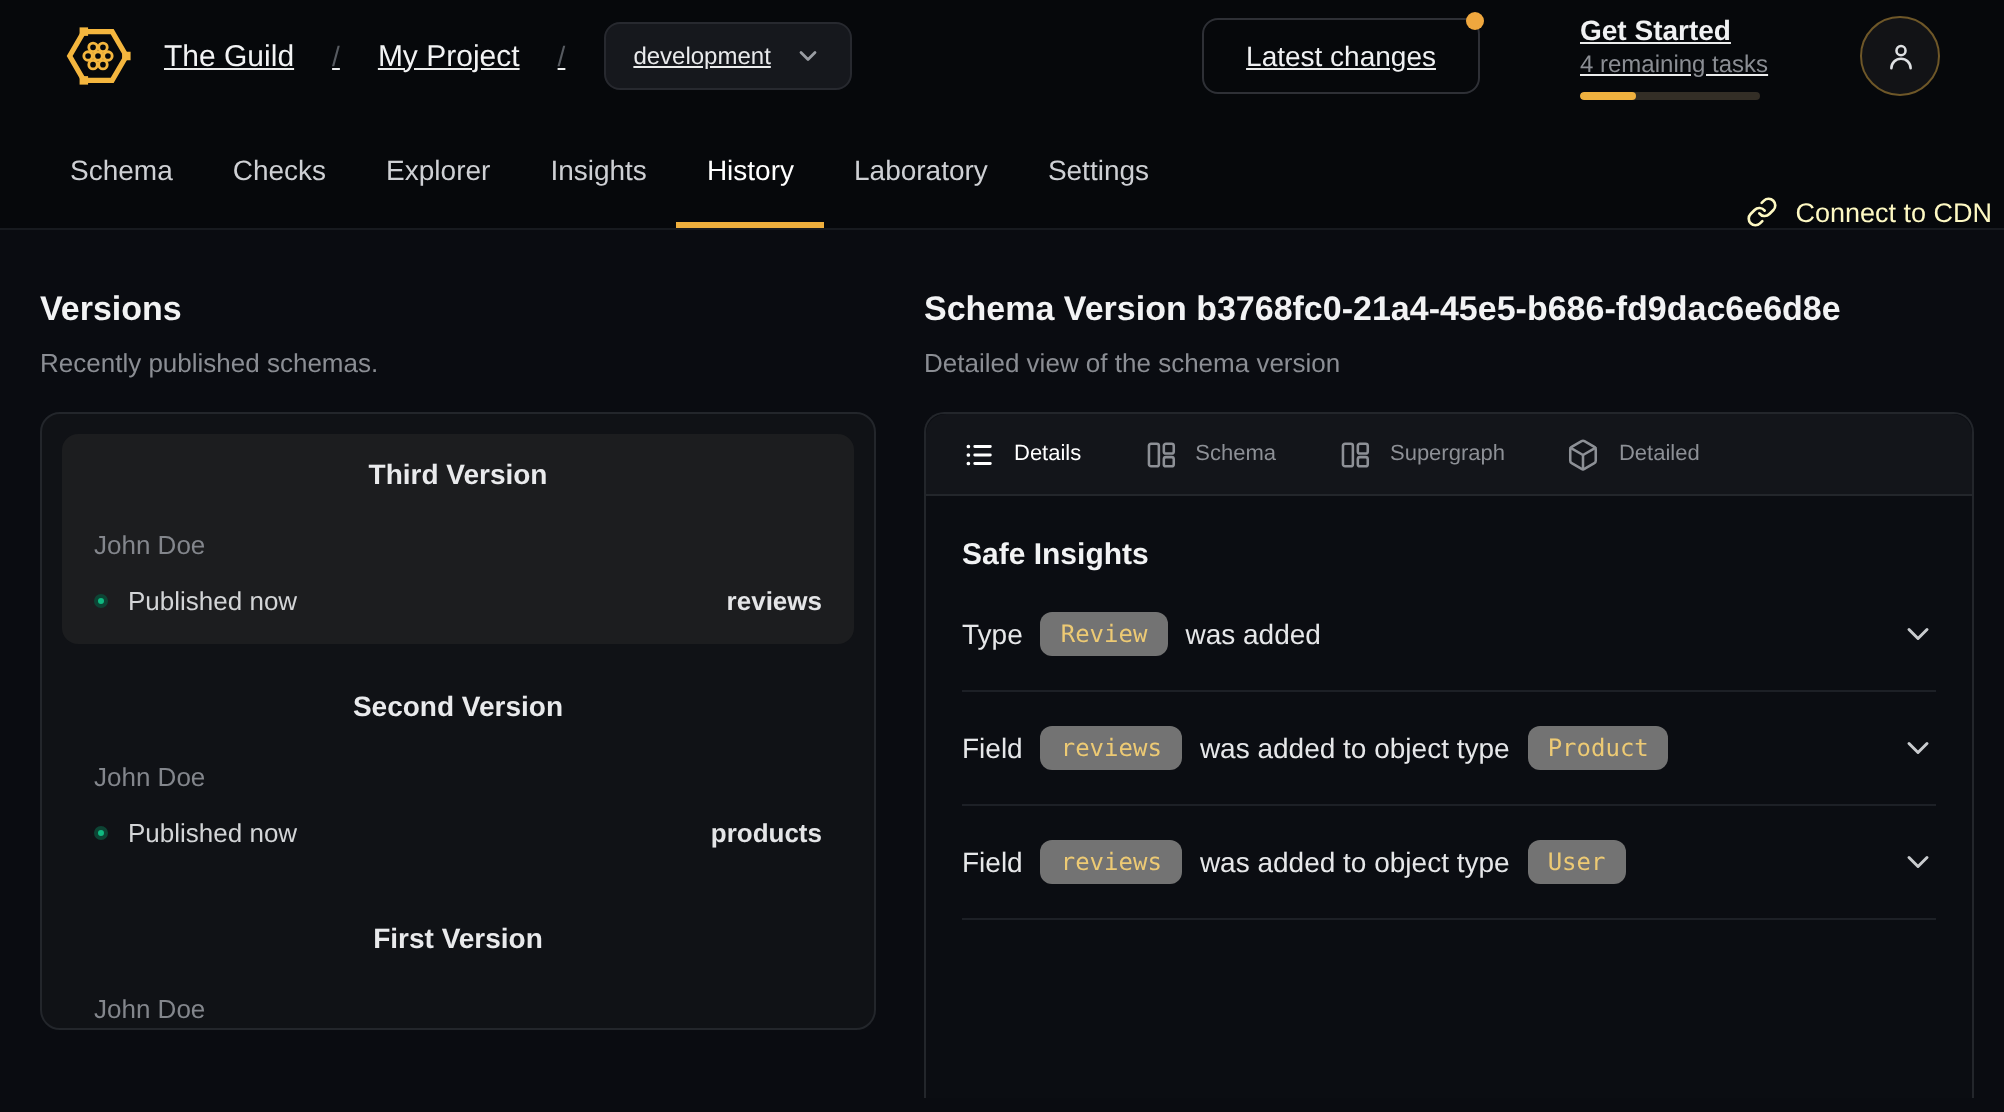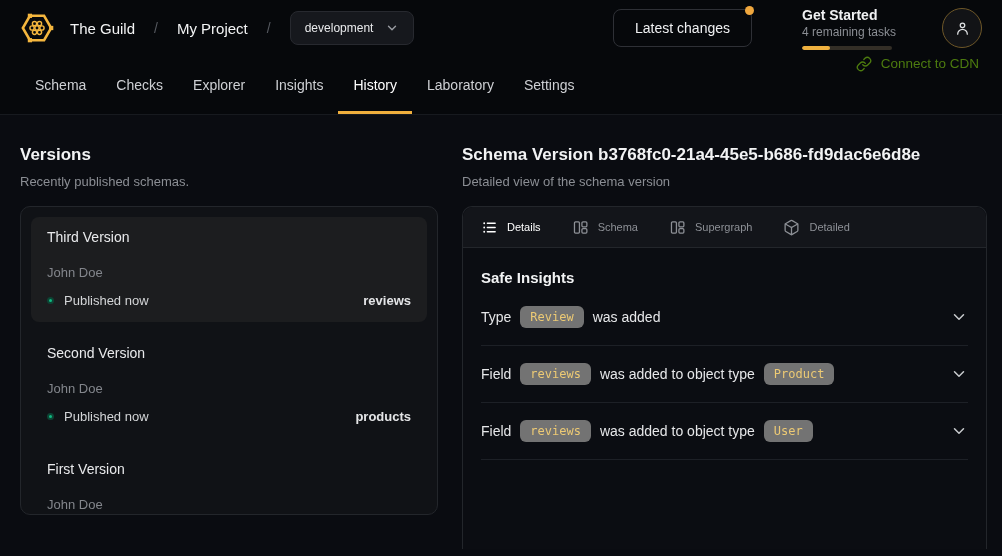--- a/index.html
+++ b/index.html
@@ -8,21 +8,21 @@
     background:#0a0c11;
     font-family:"Liberation Sans", sans-serif;
     color:#eceded;
     -webkit-font-smoothing:antialiased;
   }
   svg { display:block; }
 
   
   .header {
     height:56px; background:#06080b;
-    display:flex; align-items:center; padding:0 20px;
+    display:flex; align-items:center; padding:0 32px;text-decoration:underline;
   }
   .logo { width:34px; height:34px; flex:none; }
   .crumb-name { font-size:15px; font-weight:500; color:#f2f3f4; margin-left:16px; }
   .crumb-name.project { margin-left:0; }
   .crumb-sep { color:#565a60; font-size:14px; margin:0 19px; }
   .env-btn {
     display:flex; align-items:center; gap:12px;
     background:#16181d; border:1px solid #27292f; border-radius:8px;
     padding:9px 14px; font-size:12px; color:#e9eaec; cursor:pointer;
   }
@@ -56,40 +56,40 @@
   .tab {
     position:relative; display:flex; align-items:center;
     padding:0 15px; font-size:14px; color:#ced0d4; cursor:pointer;
   }
   .tab.active { color:#ffffff; }
   .tab.active::after {
     content:""; position:absolute; left:0; right:0; bottom:0;
     height:3px; background:#efaf3d;
   }
   .cdn-link {
-    margin-left:auto; margin-right:23px;
-    display:flex; align-items:flex-start; gap:9px;
-    color:#4d7c0f; font-size:13.5px; cursor:pointer;
+    margin-left:auto; margin-right:6px;
+    display:flex; align-items:flex-end; gap:9px;
+    color:#fef9c3; font-size:13.5px; cursor:pointer;
   }
 
   
   .main { display:flex; gap:24px; padding:30px 15px 0 20px; height:441px; }
   .col-left { width:418px; flex:none; }
   .col-right { flex:1; min-width:0; }
   .panel-title { font-size:17px; font-weight:700; color:#f2f3f4; }
   .panel-sub { font-size:13px; color:#8b8e94; margin-top:9px; }
 
   .versions-card {
     margin-top:17px; height:309px;
     border:1px solid #23262b; border-radius:10px;
     background:#101216; padding:10px; overflow:hidden;
   }
   .version-item { border-radius:8px; padding:12px 16px 14px; margin-bottom:11px; cursor:pointer; }
   .version-item.selected { background:#1c1d1f; }
-  .v-name { font-size:14px; font-weight:400; color:#e9eaec; }
+  .v-name { font-size:14px; font-weight:700; color:#e9eaec;text-align:center; }
   .v-author { font-size:13px; color:#83868c; margin-top:20px; }
   .v-meta { display:flex; align-items:center; margin-top:13px; font-size:13px; color:#d3d5d7; }
   .v-dot {
     width:7px; height:7px; border-radius:50%;
     background:#10b981; border:2px solid #0d4434; margin-right:10px; flex:none;
   }
   .v-service { margin-left:auto; font-size:13px; font-weight:700; color:#e4e5e7; }
 
   .detail-card {
     margin-top:17px; height:343px;

